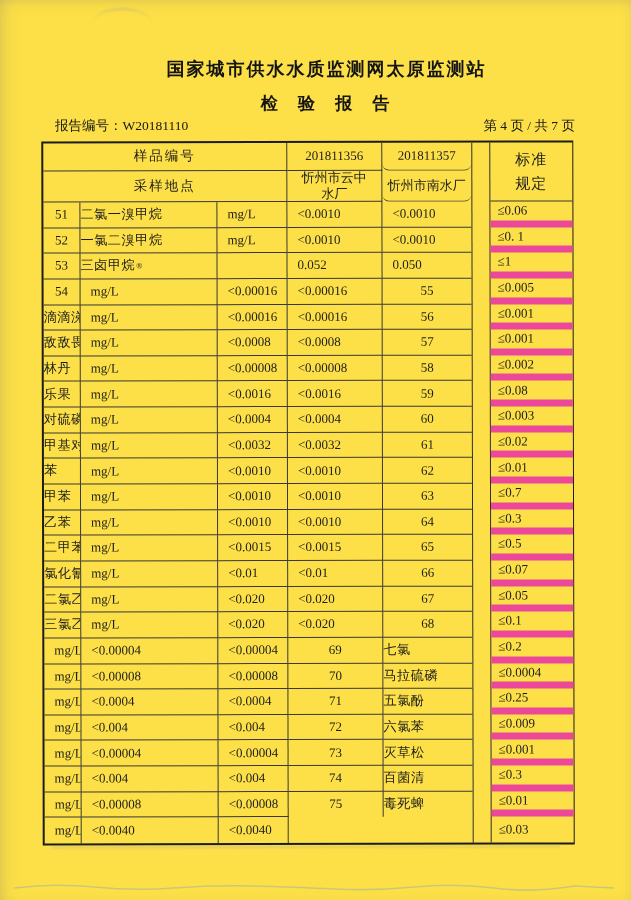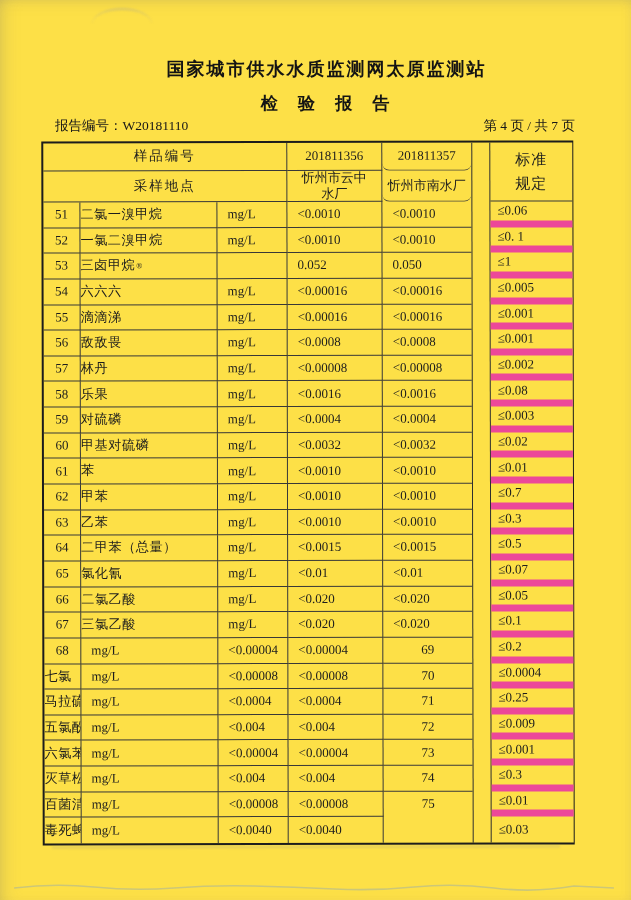--- a/index.html
+++ b/index.html
@@ -132,21 +132,20 @@
         <div class="c pname">一氯二溴甲烷</div>
         <div class="c unit">mg/L</div>
         <div class="c val">&lt;0.0010</div>
         <div class="c val">&lt;0.0010</div>
         <div class="c num">53</div>
         <div class="c pname">三卤甲烷<sup>®</sup></div>
         <div class="c unit"></div>
         <div class="c val">0.052</div>
         <div class="c val">0.050</div>
         <div class="c num">54</div>
-        <div class="c pname">六六六</div>
         <div class="c unit">mg/L</div>
         <div class="c val">&lt;0.00016</div>
         <div class="c val">&lt;0.00016</div>
         <div class="c num">55</div>
         <div class="c pname">滴滴涕</div>
         <div class="c unit">mg/L</div>
         <div class="c val">&lt;0.00016</div>
         <div class="c val">&lt;0.00016</div>
         <div class="c num">56</div>
         <div class="c pname">敌敌畏</div>

